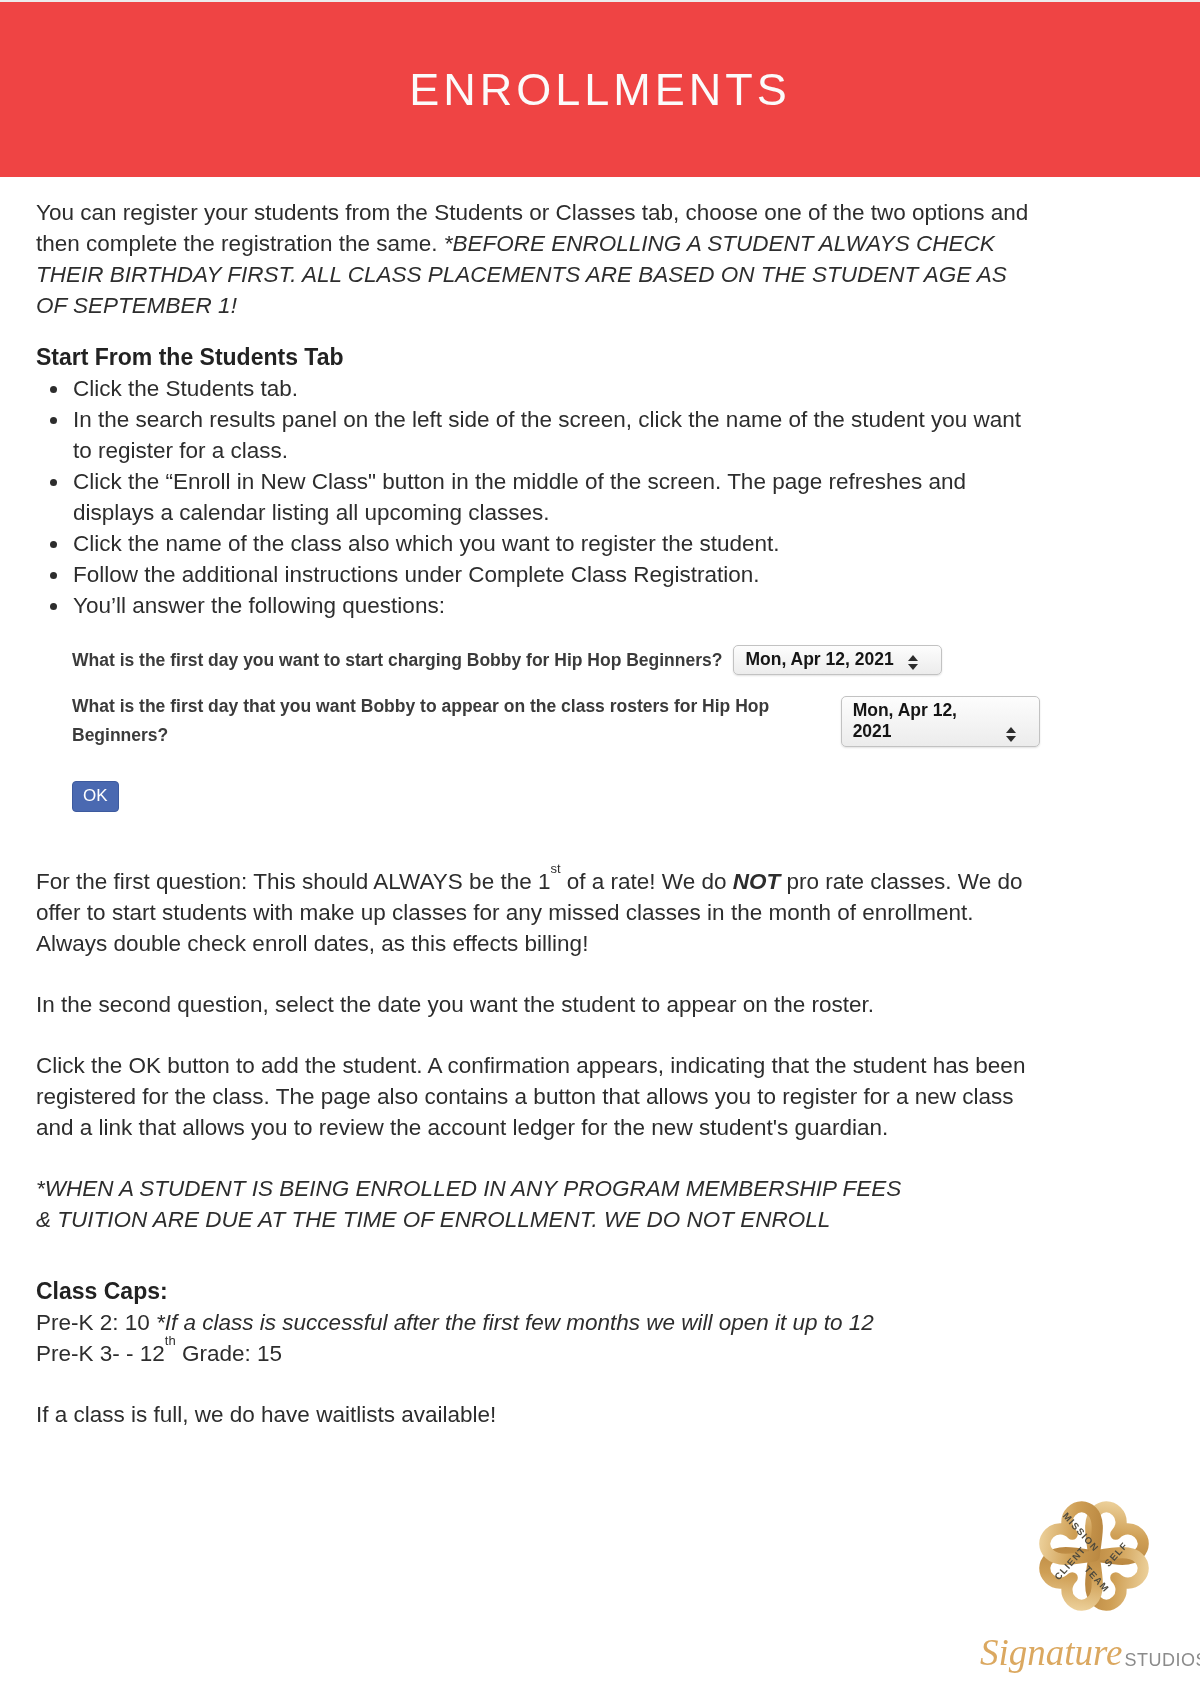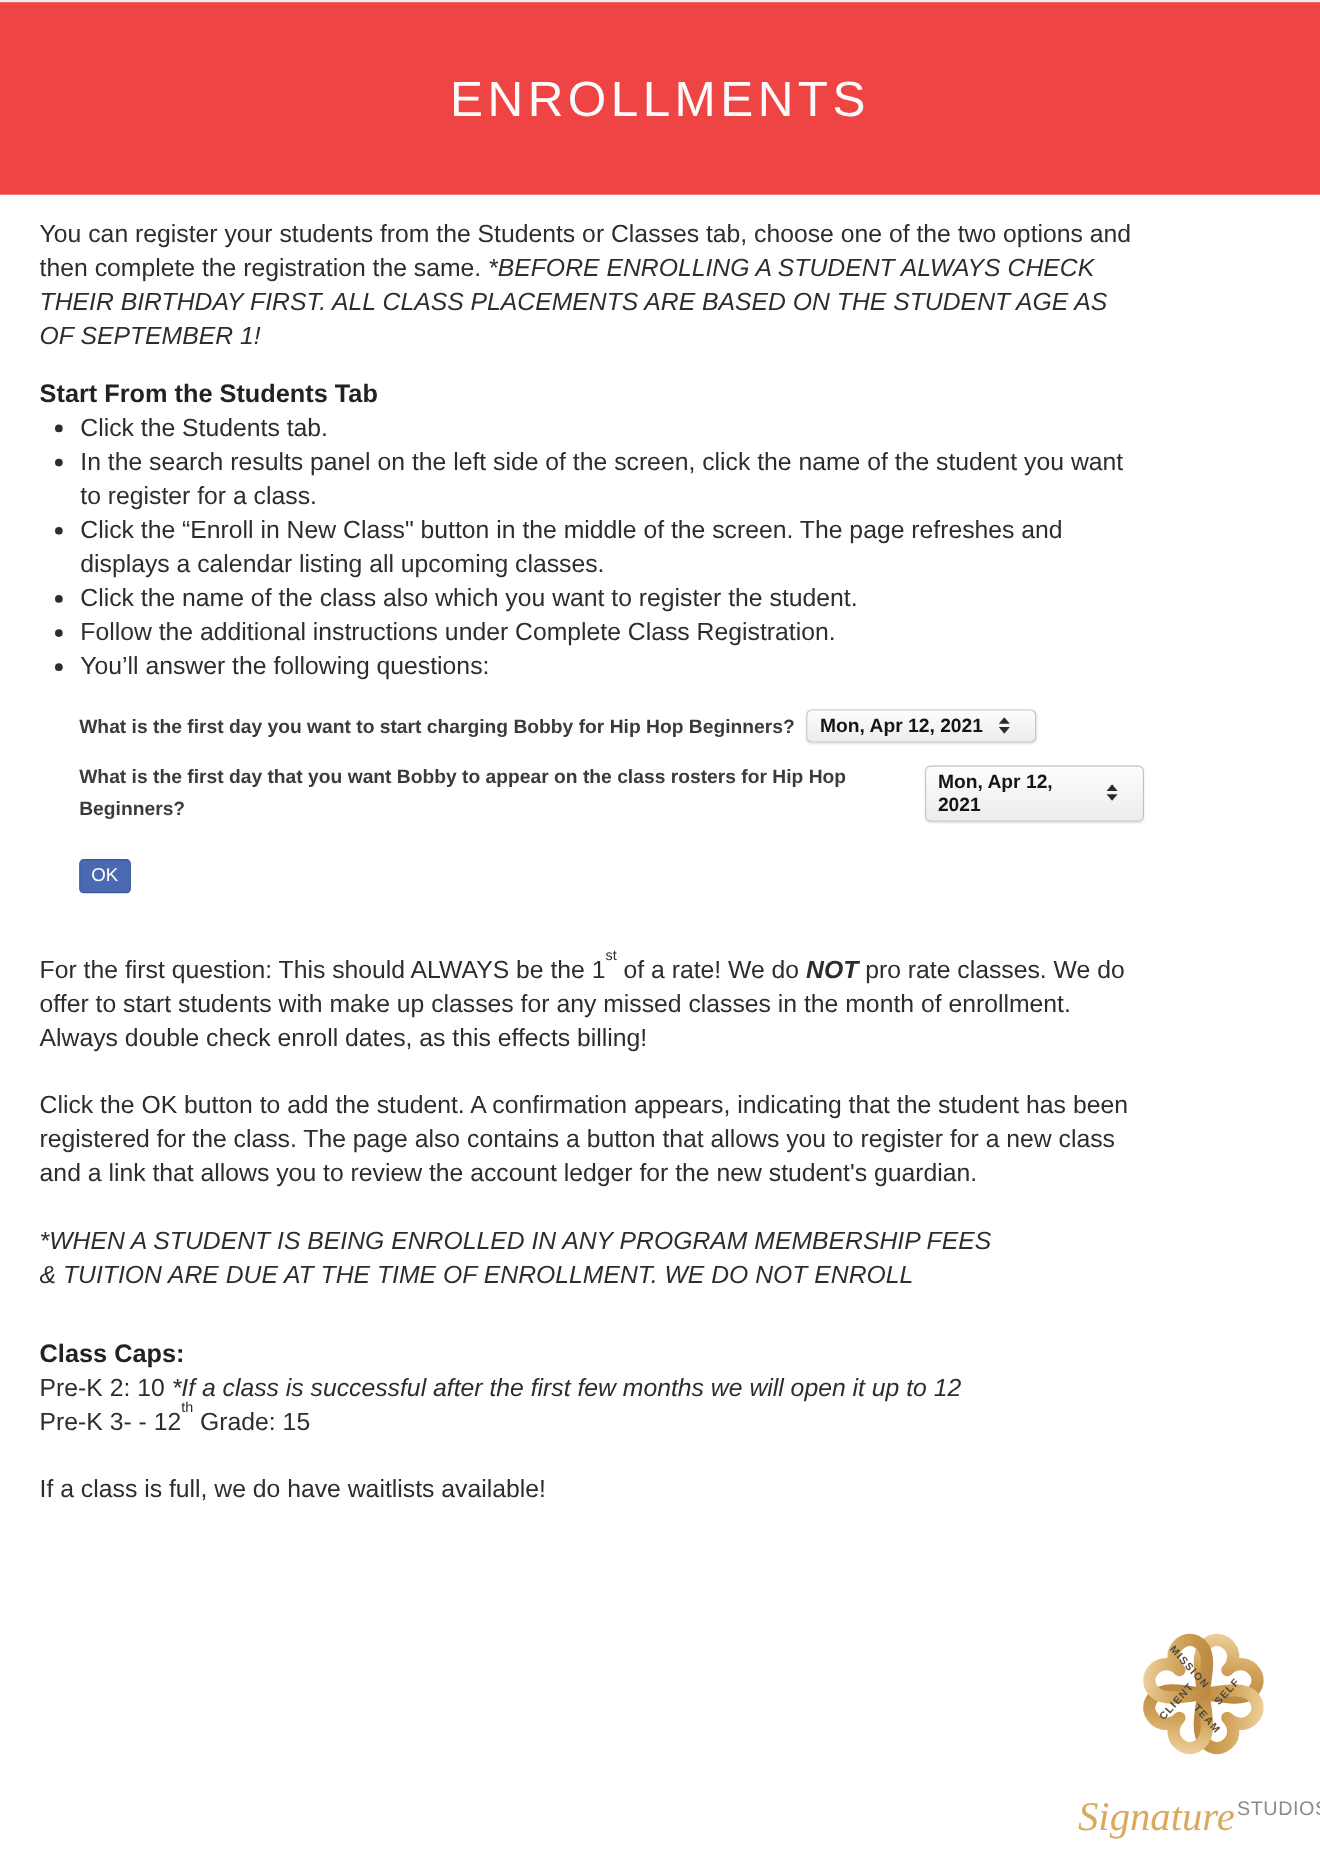--- a/index.html
+++ b/index.html
@@ -34,21 +34,21 @@
   sup.ss{font-size:13px;position:relative;top:-8px;line-height:0;}
   .bold-ital{font-weight:bold;font-style:italic;}
   .u{}
   .wline{display:block;}
   .warning{font-style:italic;font-weight:500;margin-top:30px;}
   
   .form-block{margin:24px 0 0 36px;}
   .form-row{display:flex;align-items:center;margin-bottom:17px;font-weight:bold;}
   .form-q{font-size:17.5px;color:#3b3b3b;line-height:29px;}
   .select{
-    display:inline-flex;align-items:center;margin-left:11px;
+    display:inline-flex;align-items:flex-end;margin-left:11px;
     background:linear-gradient(#fdfdfd,#ececec);
     border:1px solid #c2c2c2;border-radius:5px;
     padding:3px 23px 4px 11px;box-shadow:0 1px 2px rgba(0,0,0,0.12);
     cursor:default;
   }
   .select-value{font-size:17.5px;color:#151515;}
   .stepper{display:flex;flex-direction:column;margin-left:14px;gap:3px;}
   .stepper i{display:block;width:0;height:0;border-left:5px solid transparent;border-right:5px solid transparent;}
   .stepper .up{border-bottom:6px solid #2c2c2c;}
   .stepper .down{border-top:6px solid #2c2c2c;}
@@ -63,21 +63,21 @@
   .hearts{position:relative;width:140px;height:140px;margin:0 auto;}
   .hearts svg{display:block;}
   .logo-word{
     position:absolute;font-size:9.5px;font-weight:600;color:#4e4a3e;
     letter-spacing:1.2px;transform-origin:center;white-space:nowrap;
   }
   .w-mission{left:57px;top:46px;transform:translate(-50%,-50%) rotate(48deg);}
   .w-self{left:92px;top:68px;transform:translate(-50%,-50%) rotate(-48deg);}
   .w-client{left:46px;top:77px;transform:translate(-50%,-50%) rotate(-48deg);}
   .w-team{left:73px;top:93px;transform:translate(-50%,-50%) rotate(48deg);}
-  .logo-text{display:flex;align-items:flex-start;justify-content:center;margin-top:24px;}
+  .logo-text{display:flex;align-items:flex-end;justify-content:center;margin-top:8px;}
   .logo-script{
     font-family:"Liberation Serif", serif;font-style:italic;font-size:37px;
     color:#dba860;line-height:1;
   }
   .logo-studios{
     font-family:"Liberation Sans", sans-serif;font-size:18px;color:#8b8b8b;
     letter-spacing:0.5px;margin-left:2px;
   }
 </style>
 </head>
@@ -125,20 +125,21 @@
             <i class="up"></i>
             <i class="down"></i>
           </span>
       </span>
     </div>
     <span class="ok-button">OK</span>
   </div>
 
   <p class="para big-gap"><span>For the first question: This should ALWAYS be the 1</span><sup class="ss">st</sup><span> of a rate! We do </span><span class="bold-ital">NOT</span><span> pro rate classes. We do offer to start students with make up classes for any missed classes in the month of enrollment. Always double check enroll dates, as this effects billing!</span></p>
 
+  <p class="para">In the second question, select the date you want the student to appear on the roster.</p>
 
   <p class="para">Click the OK button to add the student. A confirmation appears, indicating that the student has been registered for the class. The page also contains a button that allows you to register for a new class and a link that allows you to review the account ledger for the new student's guardian.</p>
 
   <p class="warning">
     <span class="wline"><span>*WHEN A STUDENT IS BEING ENROLLED IN </span><span class="u">ANY</span><span> PROGRAM MEMBERSHIP FEES</span></span>
     <span class="wline">&amp; TUITION ARE DUE AT THE TIME OF ENROLLMENT. WE DO NOT ENROLL</span>
   </p>
 
   <h2 class="spaced">Class Caps:</h2>
   <p><span>Pre-K 2:  10 </span><span style="font-style:italic;">*If a class is successful after the first few months we will open it up to 12</span></p>

